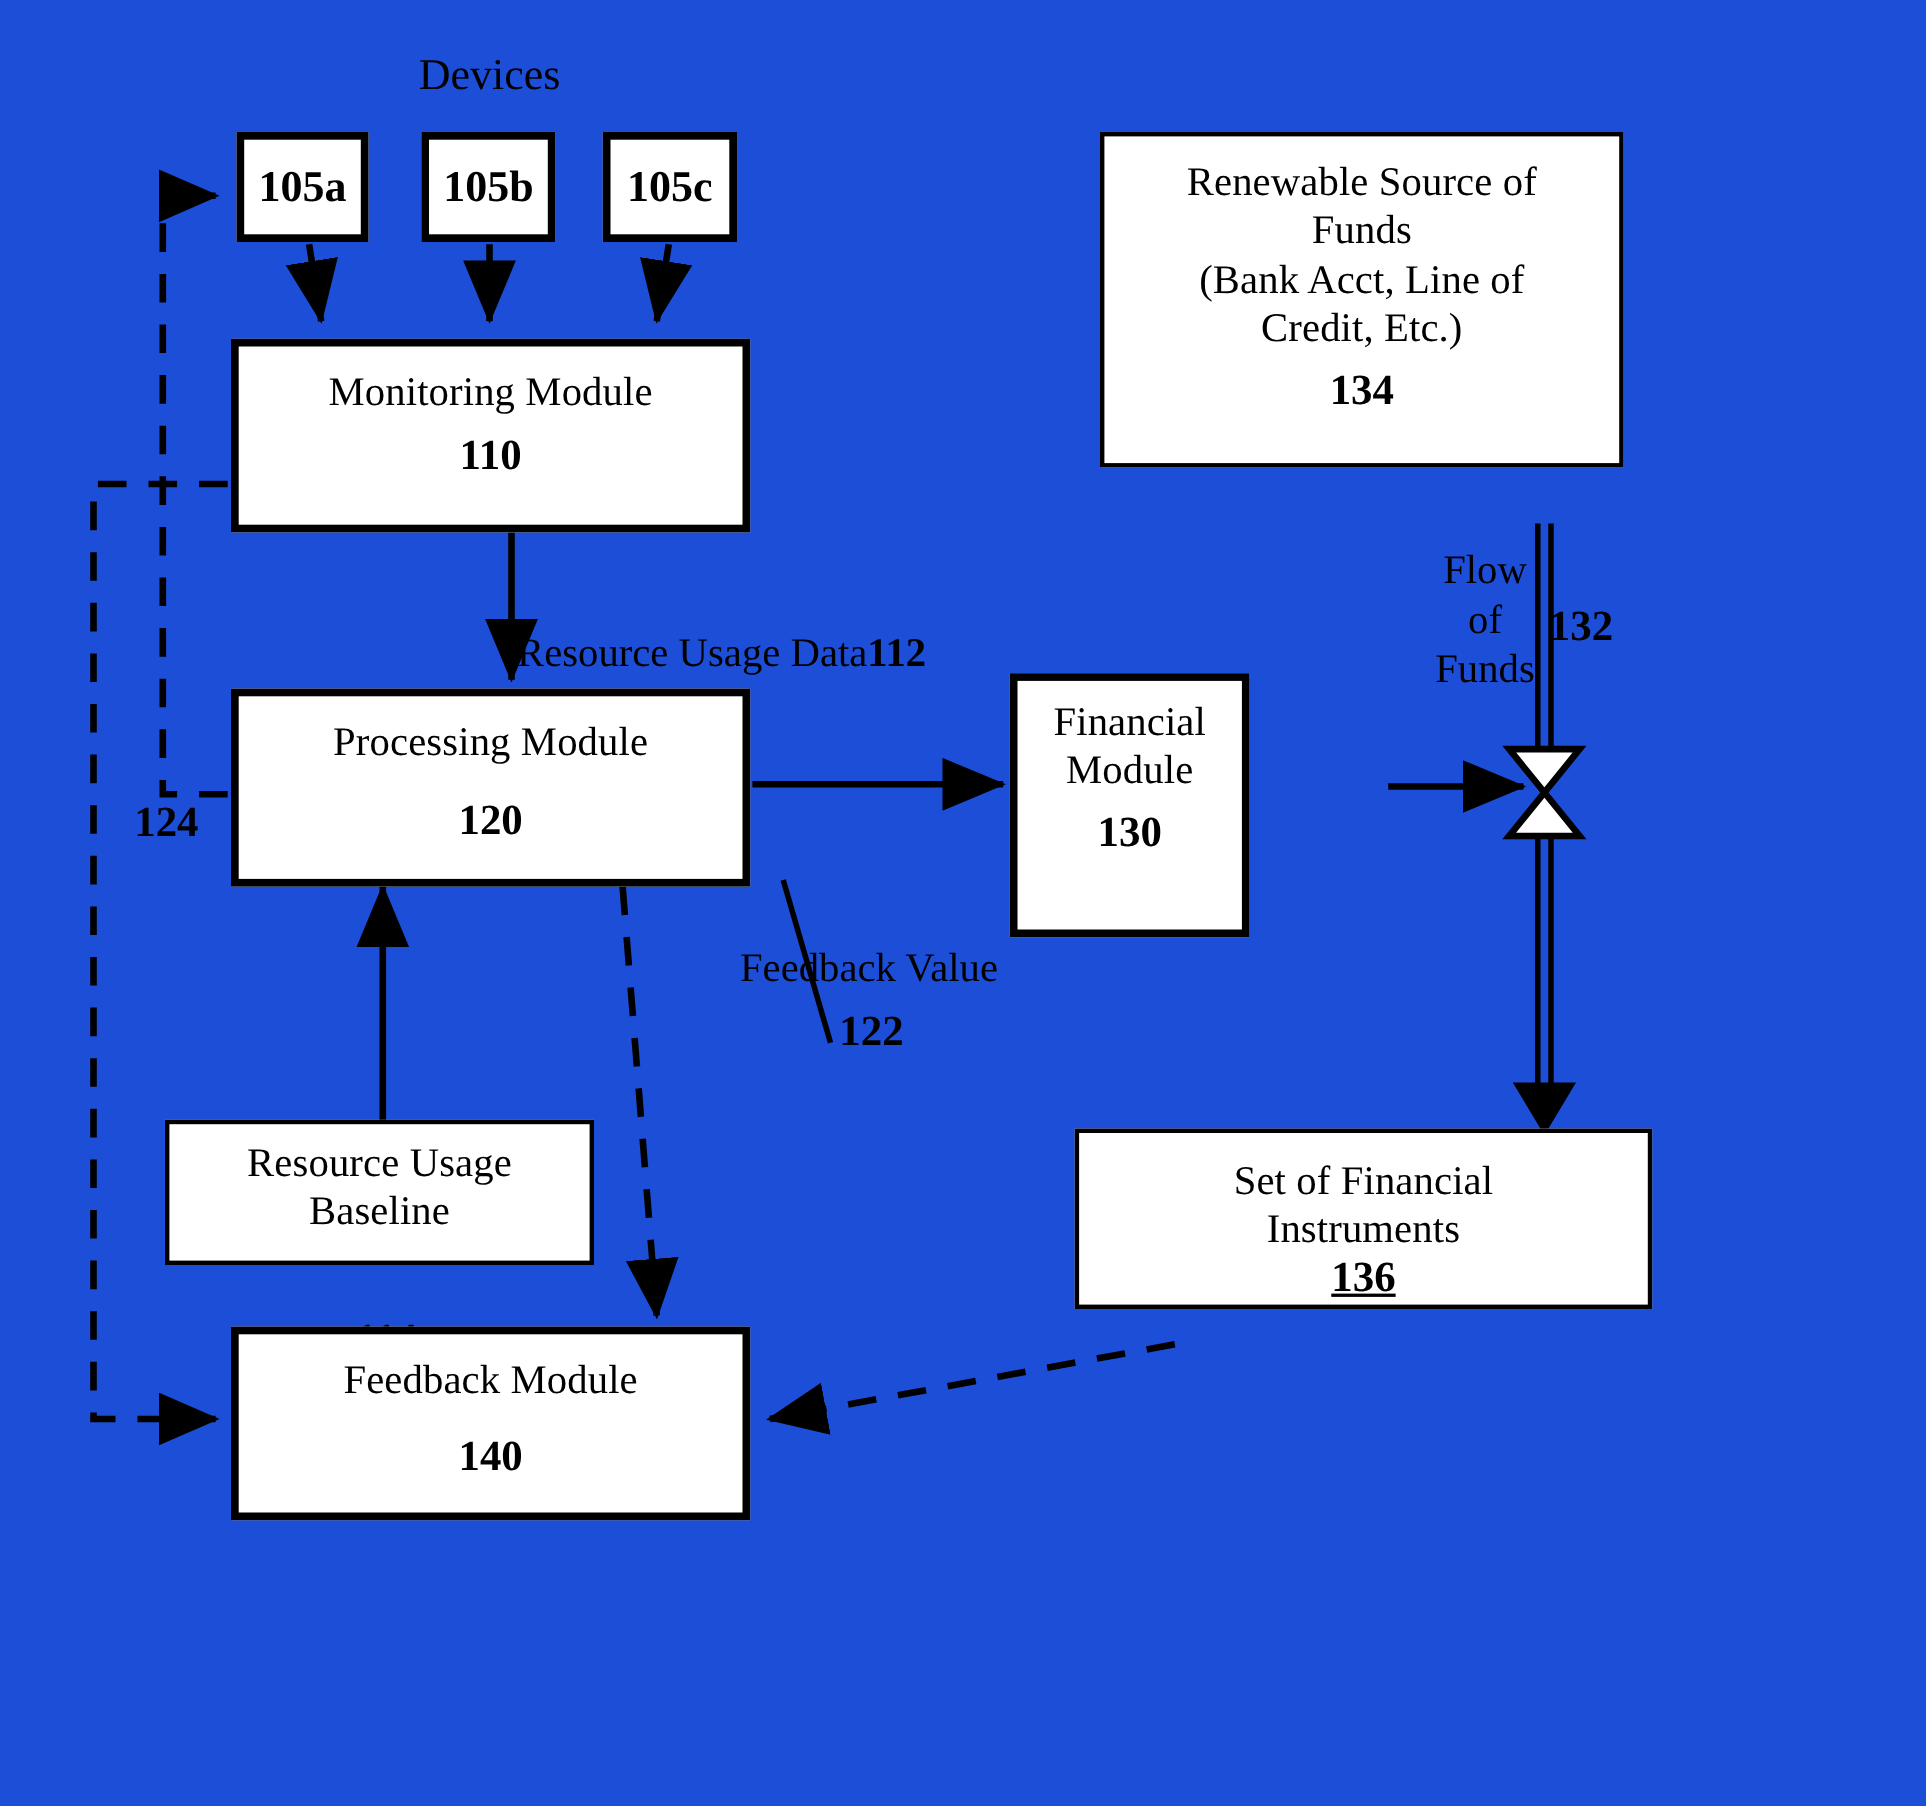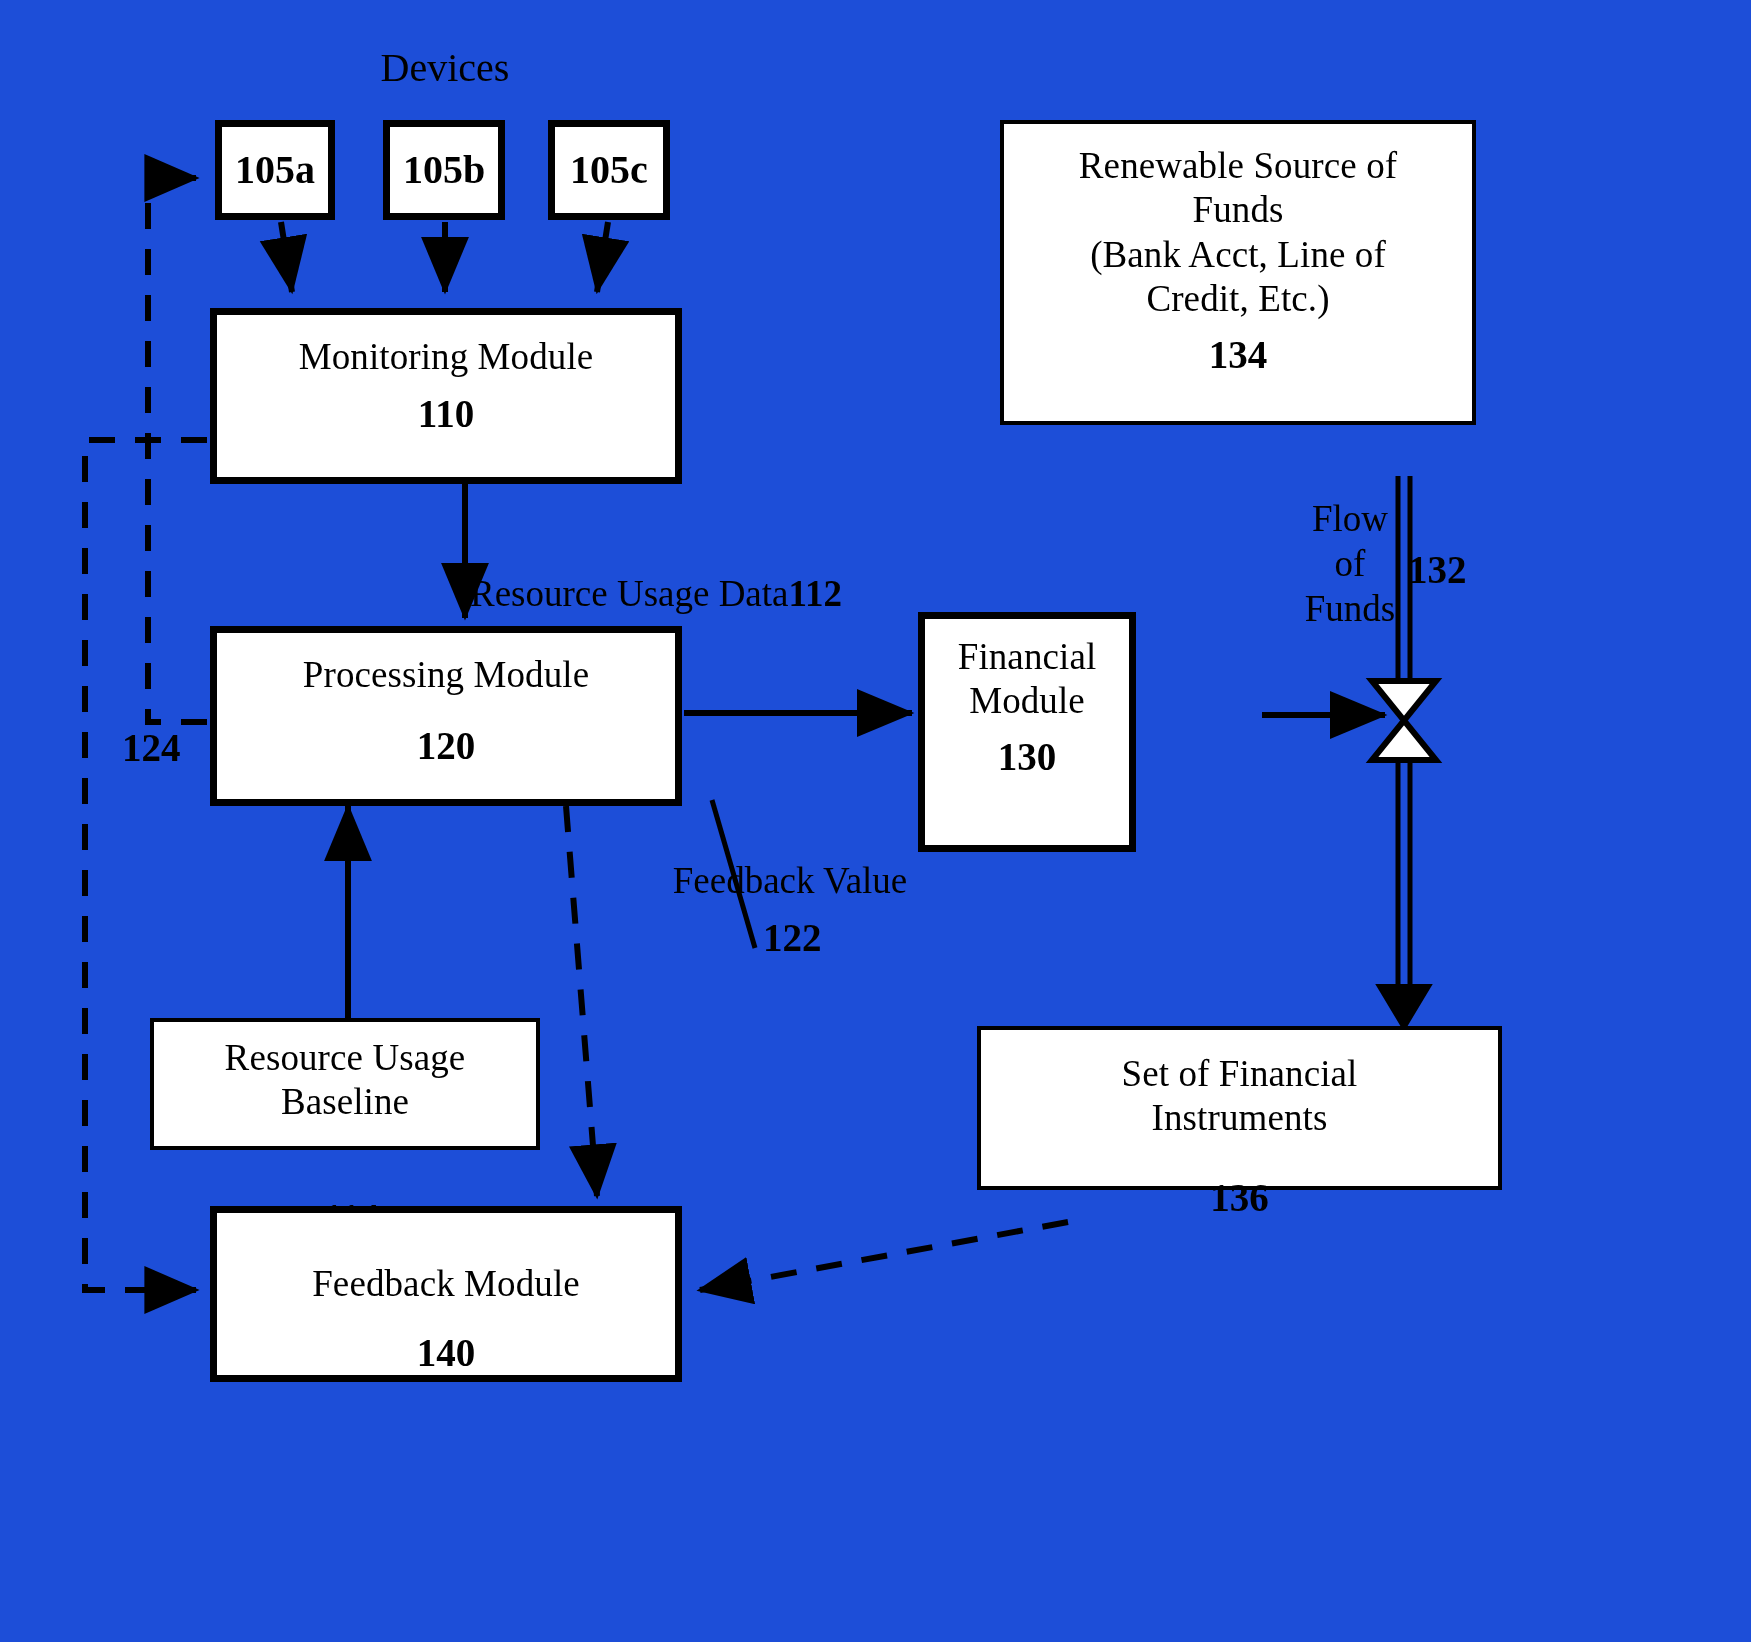--- a/index.html
+++ b/index.html
@@ -169,21 +169,21 @@
 
   <div class="box thin" style="left:150px; top:1018px; width:390px; height:132px; padding-top:14px; justify-content:flex-start;">
     <div class="box-title">Resource Usage
 Baseline</div>
   </div>
   <div class="freenum" style="left:323px; top:1198px;">114</div>
 
   <div class="box thin" style="left:977px; top:1026px; width:525px; height:164px; padding-top:22px; justify-content:flex-start;">
     <div class="box-title">Set of Financial
 Instruments</div>
-    <div class="box-num" style="margin-top:36px;">136</div>
+    <div class="box-num" style="text-decoration:underline;">136</div>
   </div>
 
-  <div class="box thick" style="left:210px; top:1206px; width:472px; height:176px; padding-top:20px; justify-content:flex-end;">
+  <div class="box thick" style="left:210px; top:1206px; width:472px; height:176px; padding-top:20px; justify-content:flex-start;">
     <div class="box-title">Feedback Module</div>
     <div class="box-num" style="margin-top:26px;">140</div>
   </div>
 
 </div>
 
 </body></html>

